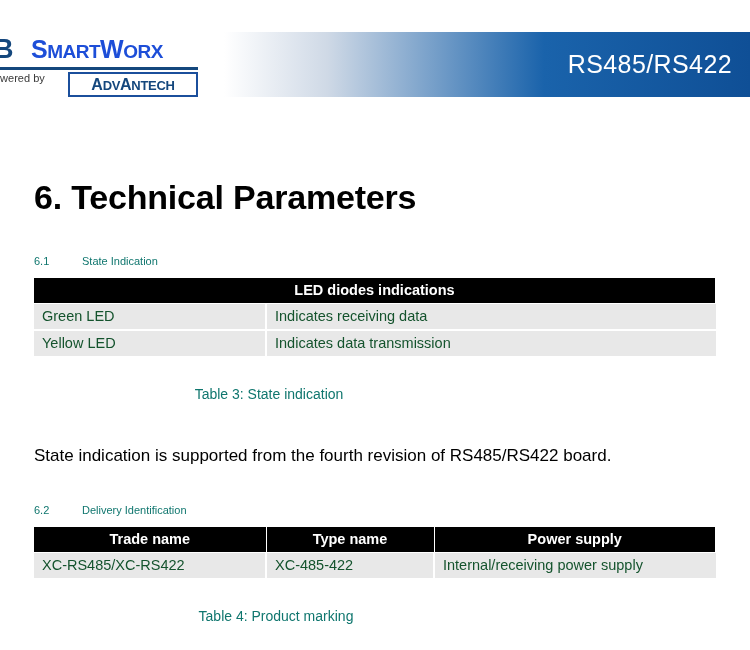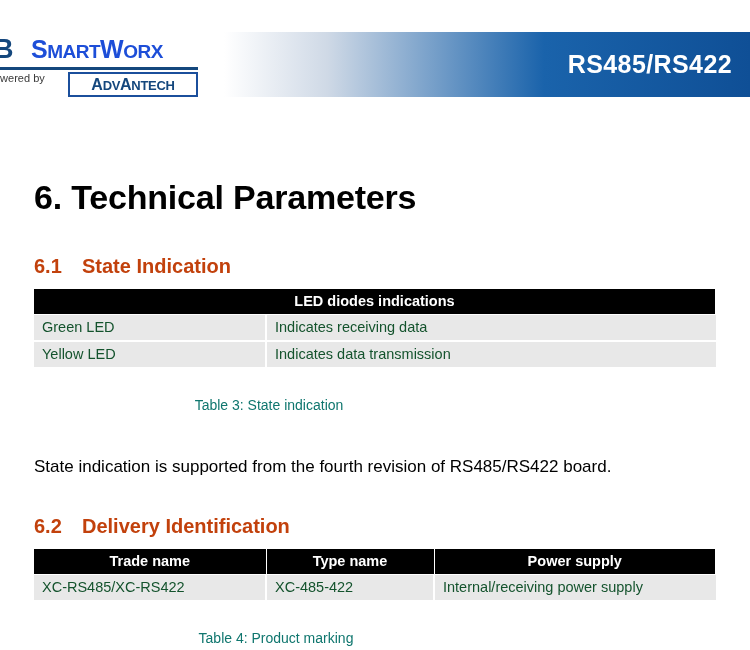--- a/index.html
+++ b/index.html
@@ -28,21 +28,21 @@
     height: 65px;
     background: linear-gradient(to right, #ffffff 0%, #ffffff 3%, #cfd9e6 22%, #1a63ab 62%, #0f4f96 100%);
   }
   .header-band-title {
     position: absolute;
     right: 18px;
     top: 50px;
     font-size: 25px;
     color: #ffffff;
     letter-spacing: 0.4px;
-    font-weight: 700;
+    font-weight: 400;
   }
 
   
   .logo-wrap {
     position: absolute;
     left: 0px;
     top: 34px;
     width: 208px;
     height: 68px;
   }
@@ -108,23 +108,23 @@
   }
   h1.doc-title {
     margin: 66px 0 0 0;
     font-size: 34px;
     font-weight: bold;
     color: #000000;
     letter-spacing: -0.2px;
   }
   h2.sec {
     margin: 38px 0 10px 0;
-    font-size: 20px;
-    font-weight: bold;
-    color: #c2410c;
+    font-size: 11px;
+    font-weight: normal;
+    color: #0f766e;
   }
   h2.sec .num { display: inline-block; width: 48px; }
 
   table.tbl {
     width: 682px;
     border-collapse: collapse;
     font-size: 14.5px;
   }
   table.tbl th {
     background: #000000;

